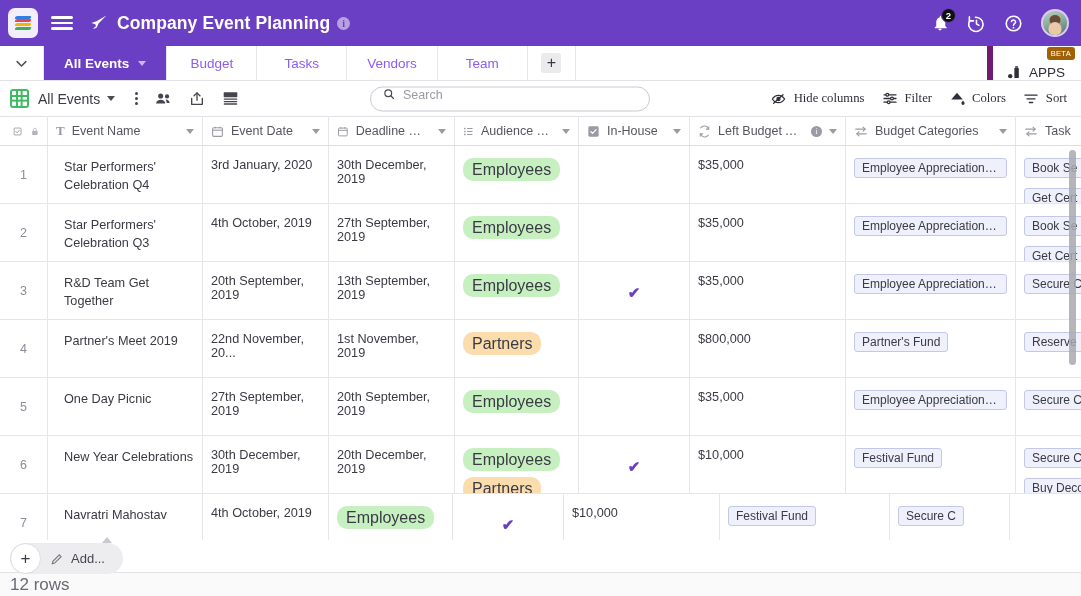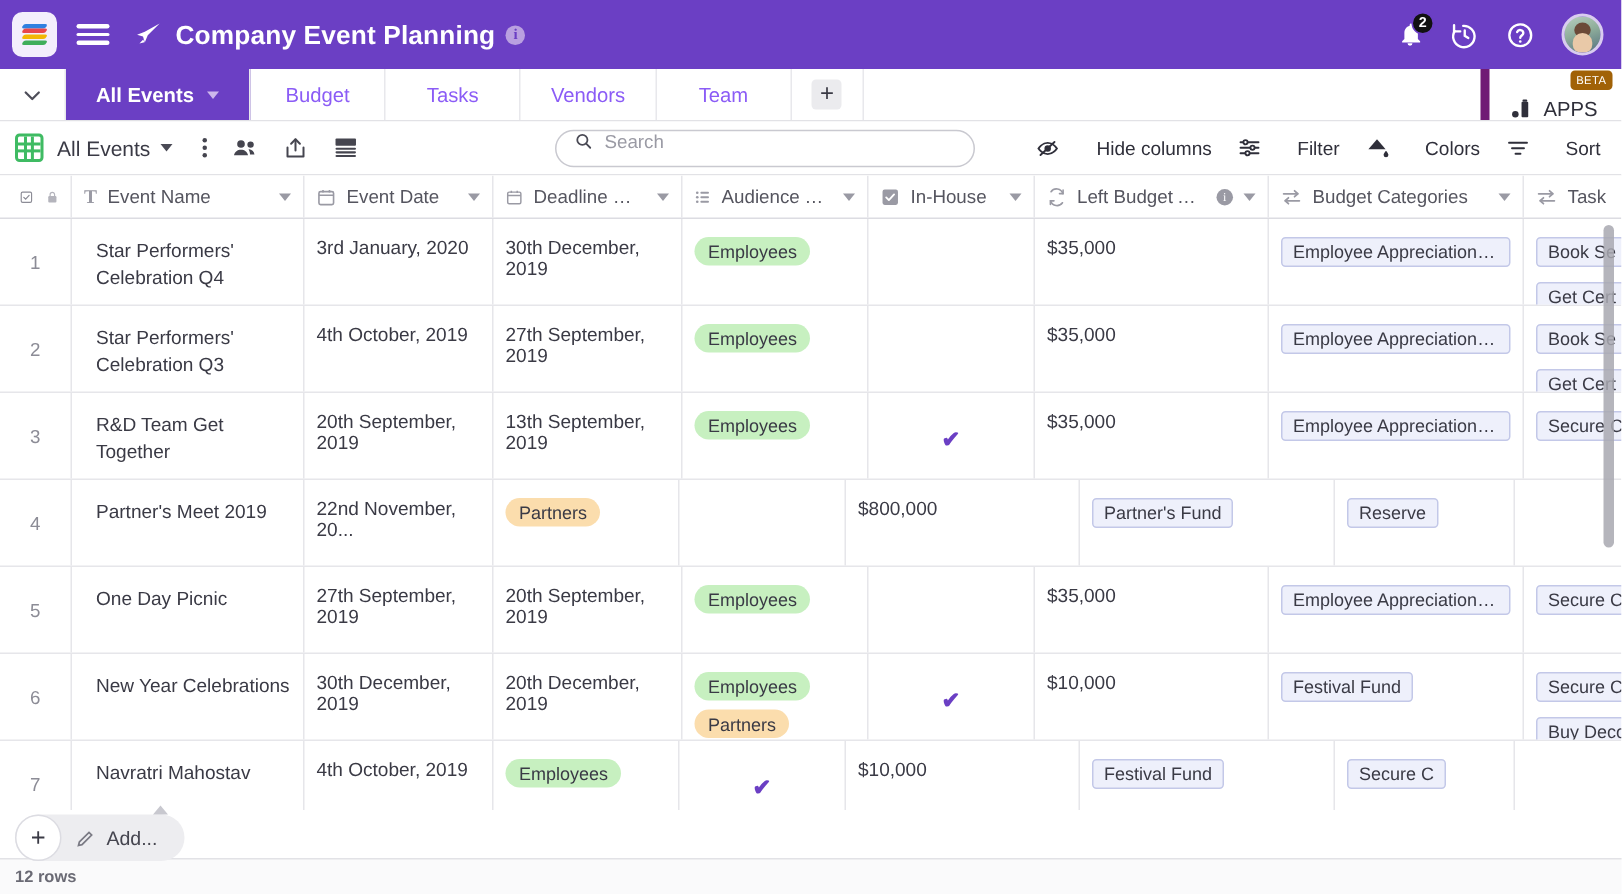--- a/index.html
+++ b/index.html
@@ -132,21 +132,21 @@
     display: flex; align-items: flex-start; padding: 0 12px; background:#fff;
   }
   .search input {
     border: none; outline: none; font-size: 12.5px; color: #3a3a45;
     font-family: "Liberation Sans", sans-serif; margin-left: 8px; width: 100%;
     background: transparent;
   }
   .search input::placeholder { color: #9a9aa4; }
 
   .toolbar-right { margin-left: auto; display: flex; align-items: center; gap: 17px; }
-  .tb-btn { display: flex; align-items: center; gap: 24px; font-size: 12.7px; color: #2f2f3a; cursor: pointer; white-space: nowrap; }
+  .tb-btn { display: flex; align-items: center; gap: 7px; font-size: 12.7px; color: #2f2f3a; cursor: pointer; white-space: nowrap; font-family: Liberation Serif, serif; }
 
   
   .table-wrap { position: relative; height: 423px; overflow: hidden; background:#fff; }
   .thead {
     display: flex; height: 29px; border-bottom: 1px solid #dcdce2; background:#fff;
   }
   .th {
     display: flex; align-items: center; gap: 7px; padding: 0 8px;
     font-size: 12.5px; color: #55555f; border-right: 1px solid #e6e6ea;
     flex: 0 0 auto; height: 100%; position: relative; white-space: nowrap;
@@ -173,21 +173,21 @@
     font-size: 12.7px; color: #3a3a45; flex: 0 0 auto; overflow: hidden;
   }
   .cell.rownum {
     display: flex; align-items: center; justify-content: center;
     color: #8c8c96; font-size: 12.5px; padding: 0;
     border-right: 1px solid #e6e6ea;
   }
   .cell.namecell { padding-left: 16px; line-height: 1.42; }
   .tag {
     display: inline-block; padding: 2.5px 9px; border-radius: 10px;
-    font-size: 12px; color: #3a3a45; margin-bottom: 6px;
+    font-size: 16px; color: #3a3a45; margin-bottom: 6px;
   }
   .tag.employees { background: #c7f0c0; }
   .tag.partners  { background: #fbddad; }
   .chip {
     display: inline-block; padding: 2px 7px; border: 1px solid #c3c8e8;
     background: #eef0fb; border-radius: 3px; font-size: 12px; color: #3a3a45;
     margin-bottom: 7px; max-width: 100%; overflow: hidden;
     text-overflow: ellipsis; white-space: nowrap;
   }
   .check { color: #6b3fc4; font-size: 15px; font-weight: bold; }
@@ -212,21 +212,21 @@
   }
   .add-label { margin-left: 9px; display:flex; align-items:center; gap:7px; font-size: 13px; color:#45454f; }
   .add-tick { position:absolute; left:92px; top:-6px; width:0;height:0;
     border-left:5px solid transparent;border-right:5px solid transparent;border-bottom:6px solid #c8c8cf; }
 
   .footer {
     position: absolute; left: 0; right: 0; bottom: 0; height: 24px;
     background: #fafafb; border-top: 1px solid #e2e2e6;
     display: flex; align-items: center; padding-left: 10px;
   }
-  .rowcount { font-size: 11px; color: #6a6a74; font-weight: bold; }
+  .rowcount { font-size: 17px; color: #6a6a74; }
   .bottom-pill {
     position: absolute; left: 300px; bottom: 0px; width: 45px; height: 22px;
     background: #2b2f4e; border-radius: 6px 6px 0 0;
     display: flex; align-items: center; justify-content: center;
   }
   .bottom-pill .gear { width: 9px; height: 9px; border-radius: 50%; border: 2.5px solid #fff; }
 </style>
 </head>
 <body>
 
@@ -540,20 +540,21 @@
           <span class="check">✔</span>
         </div>
         <div class="cell col-budg">$35,000</div>
         <div class="cell col-cats"><span class="chip">Employee Appreciation Fu...</span></div>
         <div class="cell col-tasks"><span class="chip">Secure C</span></div>
       </div>
       <div class="row" style="height: 58px;">
         <div class="cell rownum col-rownum">4</div>
         <div class="cell namecell col-name">Partner's Meet 2019</div>
         <div class="cell col-edate">22nd November, 20...</div>
+        <div class="cell col-ddate">1st November, 2019</div>
         <div class="cell col-aud"><span class="tag partners">Partners</span></div>
         <div class="cell inh col-inh"></div>
         <div class="cell col-budg">$800,000</div>
         <div class="cell col-cats"><span class="chip">Partner's Fund</span></div>
         <div class="cell col-tasks"><span class="chip">Reserve</span></div>
       </div>
       <div class="row" style="height: 58px;">
         <div class="cell rownum col-rownum">5</div>
         <div class="cell namecell col-name">One Day Picnic</div>
         <div class="cell col-edate">27th September, 2019</div>

